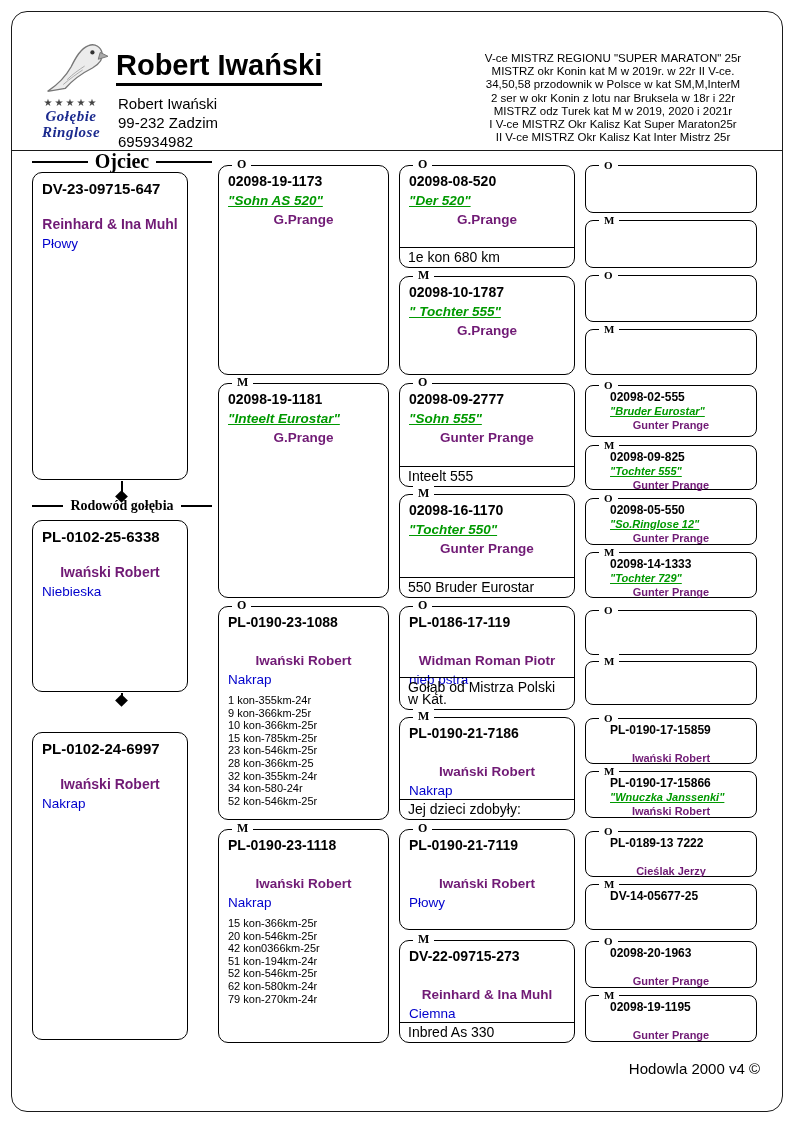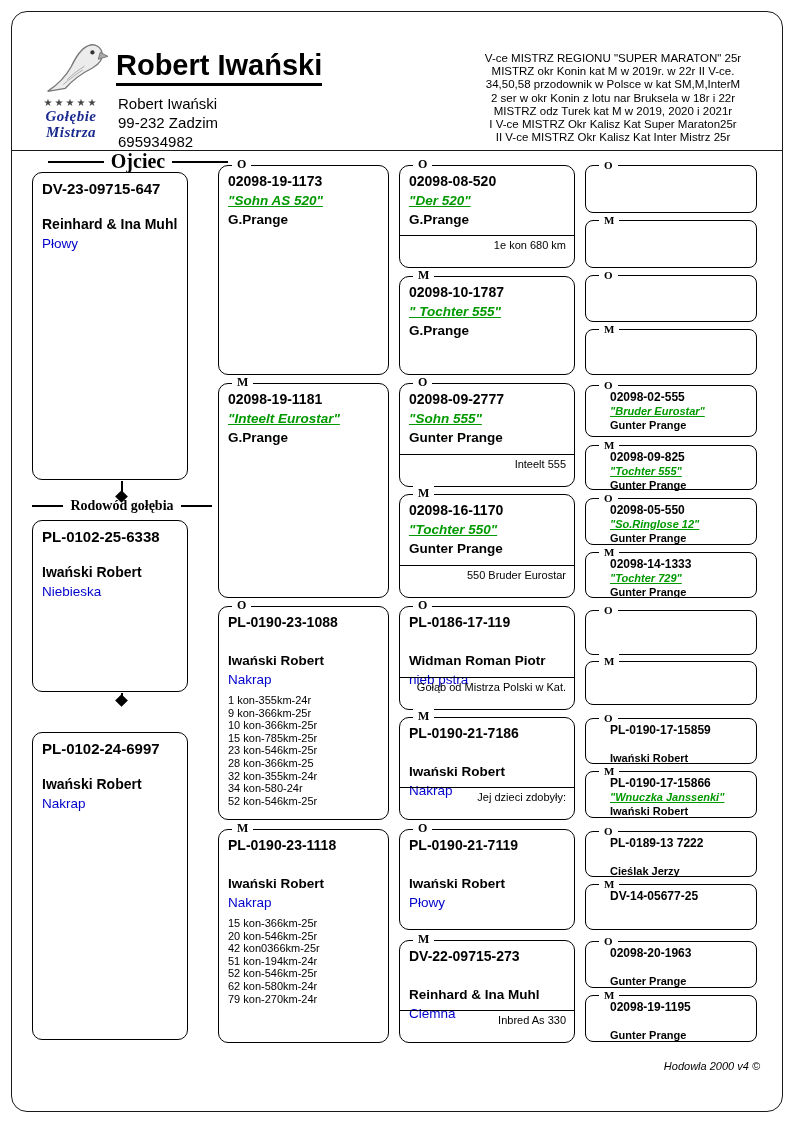--- a/index.html
+++ b/index.html
@@ -40,83 +40,83 @@
   .c3{left:399px;width:176px;}
   .c4{left:585px;width:172px;border-radius:8px;padding-top:4px;}
 
   .tag{position:absolute;top:-9px;left:13px;background:#fff;padding:0 5px;
        font-family:"Liberation Serif",serif;font-weight:bold;font-size:12px;line-height:14px;}
   .c4 .tag{font-size:11px;top:-8px;}
 
   .l{margin:0 9px;}
   .ring{font-weight:bold;}
   .name{font-weight:bold;font-style:italic;text-decoration:underline;color:#009900;}
-  .owner{font-weight:bold;color:#000000;}
+  .owner{font-weight:bold;color:#701a75;text-align:center;}
   .pcolor{color:#0000cc;}
 
   .gmid .l{line-height:19px;min-height:19px;}
   .gmid .ring{font-size:14px;}
   .gmid .name{font-size:13.5px;}
   .gmid .owner{font-size:13.5px;}
   .gmid .pcolor{font-size:13.5px;}
 
   .gbig .l{line-height:20px;min-height:20px;}
   .gbig .ring{font-size:15px;}
   .gbig .spacer{min-height:15px;}
   .gbig .owner{font-size:14px;}
   .gbig .pcolor{font-size:13.5px;}
 
   .gsm .l{line-height:13.5px;min-height:13.5px;margin:0 24px;}
   .gsm .ring{font-size:12px;line-height:15px;min-height:15px;}
   .gsm .name{font-size:11px;}
   .gsm .owner{font-size:11px;}
 
   .results{margin:5px 9px 0;font-size:11px;line-height:12.6px;white-space:pre-line;}
-  .note{position:absolute;bottom:12px;left:0;right:0;border-top:1.2px solid #000;
-        font-size:11px;line-height:12px;padding:3px 8px 4px;border-radius:0 0 8px 8px;text-align:right;}
+  .note{position:absolute;bottom:0;left:0;right:0;border-top:1.2px solid #000;
+        font-size:14px;line-height:12px;padding:3px 8px 4px;border-radius:0 0 8px 8px;}
   .note:empty{display:none;}
 
-  .footer{position:absolute;right:34px;top:1060px;font-size:11px;font-style:italic;}
+  .footer{position:absolute;right:34px;top:1060px;font-size:15px;}
 </style>
 </head>
 <body>
 
 <div class="page">
   <div class="frame"></div>
 
   <div class="logo">
     <svg width="74" height="56" viewBox="0 0 76 56">
       <path d="M14 52 C26 44 33 36 38 27 C43 17 48 8 56 5 C63 2 69 7 70 13 C71 19 67 24 60 28 C50 33 40 40 32 49 Z" fill="#ececec" stroke="#777" stroke-width="1.4"></path>
       <path d="M68 12 L76 16 L66 19 Z" fill="#aaa" stroke="#777" stroke-width="1"></path>
       <circle cx="60" cy="12" r="2.2" fill="#333"></circle>
       <path d="M34 40 C40 34 46 30 52 26 M30 45 C37 39 44 34 50 30" fill="none" stroke="#aaa" stroke-width="1"></path>
     </svg>
     <div class="stars">★★★★★</div>
     <div class="logoword">Gołębie</div>
-    <div class="logoword">Mistrza</div>
+    <div class="logoword">Ringlose</div>
   </div>
 
   <div class="title">Robert Iwański</div>
 
   <div class="ownerblock">
     <div>Robert Iwański</div>
     <div>99-232 Zadzim</div>
     <div>695934982</div>
   </div>
 
   <div class="achieve">V-ce MISTRZ  REGIONU "SUPER MARATON" 25r
 MISTRZ okr Konin kat M w 2019r. w 22r II V-ce.
 34,50,58 przodownik w Polsce w kat SM,M,InterM
 2 ser w okr Konin z lotu nar Bruksela w 18r i 22r
 MISTRZ odz Turek kat M w 2019, 2020 i 2021r
 I V-ce MISTRZ Okr Kalisz Kat Super Maraton25r
 II V-ce MISTRZ Okr Kalisz Kat Inter Mistrz 25r</div>
   <div class="hsep"></div>
 
-  <div class="legend leg-big" style="left:48px;top:150px;width:180px;text-align:right;">
+  <div class="legend leg-big" style="left:32px;top:150px;width:180px;text-align:right;">
     <span>Ojciec</span>
   </div>
 
   <div class="box c1 gbig" style="top:172px;height:308px;">
     <div class="l ring">DV-23-09715-647</div>
     <div class="l spacer"></div>
     <div class="l owner">Reinhard &amp; Ina Muhl</div>
     <div class="l pcolor">Płowy</div>
   </div>
 

